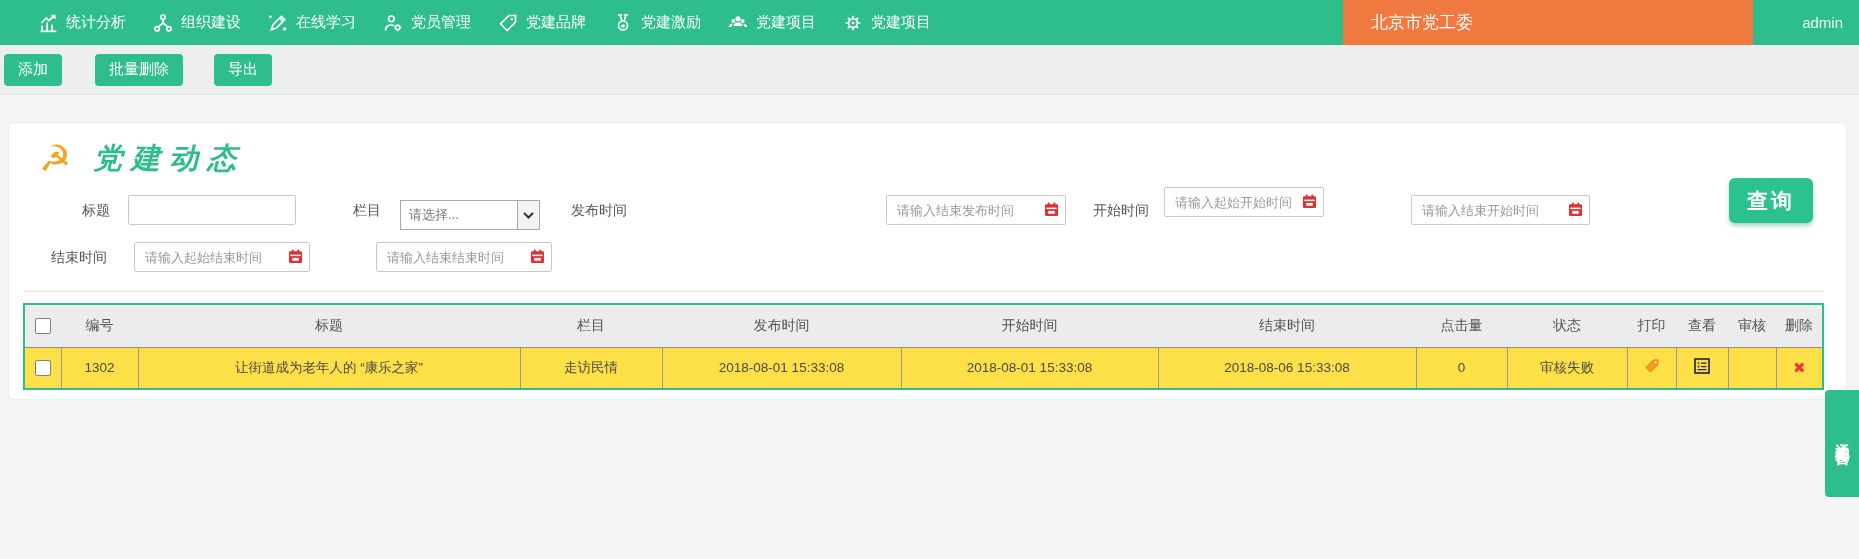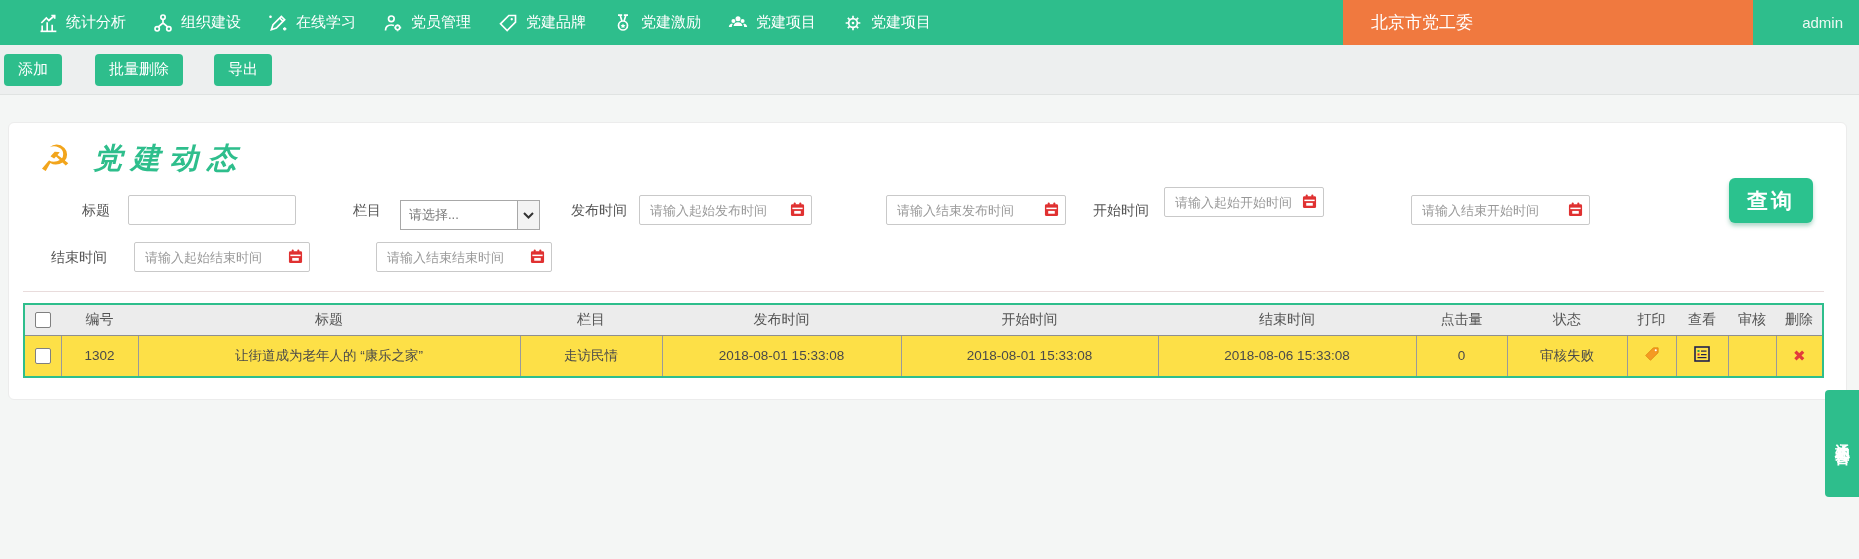--- a/index.html
+++ b/index.html
@@ -50,21 +50,21 @@
   .search-btn { position:absolute; left:1720px; top:55px; width:84px; height:45px;
     background:#2bc28e; border:none; border-radius:6px; color:#fff; font-size:21px;
     font-weight:bold; letter-spacing:3px; cursor:pointer;
     box-shadow:0 3px 4px rgba(30,140,100,.35); }
   .divider { position:absolute; left:14px; right:22px; top:168px; height:1px; background:#e9dcdc; }
 
   
   .table-wrap { position:absolute; left:14px; top:180px; width:1801px;
     border:2px solid #2ebe8c; background:#fff; }
   table { width:100%; border-collapse:collapse; table-layout:fixed; }
-  th { height:30px; background:#ececec; font-size:14px; font-weight:normal; color:#545454;
+  th { height:42px; background:#ececec; font-size:14px; font-weight:normal; color:#545454;
     border-bottom:1px solid #8f8f8f; text-align:center;font-family:Liberation Serif, serif; }
   td { height:41px; background:#fde047; font-size:13.5px; color:#4a4a4a; text-align:center; }
   td + td { border-left:1px solid #9a9a9a; }
   .checkbox { display:inline-block; width:16px; height:16px; border:1px solid #808080;
     background:#fff; border-radius:2px; vertical-align:middle; cursor:pointer; }
   .cell-icon { display:inline-block; vertical-align:middle; cursor:pointer; }
   .del-x { color:#e23b3b; font-size:15px; font-weight:bold; cursor:pointer; }
 
   
   .notice-tab { position:absolute; right:0; top:390px; width:34px; height:107px;
@@ -189,30 +189,20 @@
   <div class="select-box" style="left:391px;top:77px;width:140px;">
     <span class="select-text">请选择...</span>
     <span class="select-arrow">
         <svg width="11" height="7" viewBox="0 0 11 7" fill="none" stroke="#333" stroke-width="2">
           <path d="M1 1l4.5 4.5L10 1"></path>
         </svg>
       </span>
   </div>
 
   <span class="flabel" style="left:562px;top:72px;">发布时间</span>
-  <div class="date-wrap" style="left:630px;top:72px;width:173px;">
-    <input placeholder="请输入起始发布时间" style="">
-    <span class="cal-icon"><svg width="15" height="15" viewBox="0 0 16 16">
-          <rect x="1" y="2.5" width="14" height="12.5" rx="1.5" fill="#e03131"></rect>
-          <rect x="4" y="0.5" width="2" height="3.5" rx="0.8" fill="#e03131"></rect>
-          <rect x="10" y="0.5" width="2" height="3.5" rx="0.8" fill="#e03131"></rect>
-          <rect x="2.5" y="6" width="11" height="1.6" fill="#fff"></rect>
-          <rect x="4.5" y="9.5" width="7" height="3" fill="#fff"></rect>
-        </svg></span>
-  </div>
   <div class="date-wrap" style="left:877px;top:72px;width:180px;">
     <input placeholder="请输入结束发布时间" style="">
     <span class="cal-icon"><svg width="15" height="15" viewBox="0 0 16 16">
           <rect x="1" y="2.5" width="14" height="12.5" rx="1.5" fill="#e03131"></rect>
           <rect x="4" y="0.5" width="2" height="3.5" rx="0.8" fill="#e03131"></rect>
           <rect x="10" y="0.5" width="2" height="3.5" rx="0.8" fill="#e03131"></rect>
           <rect x="2.5" y="6" width="11" height="1.6" fill="#fff"></rect>
           <rect x="4.5" y="9.5" width="7" height="3" fill="#fff"></rect>
         </svg></span>
   </div>

